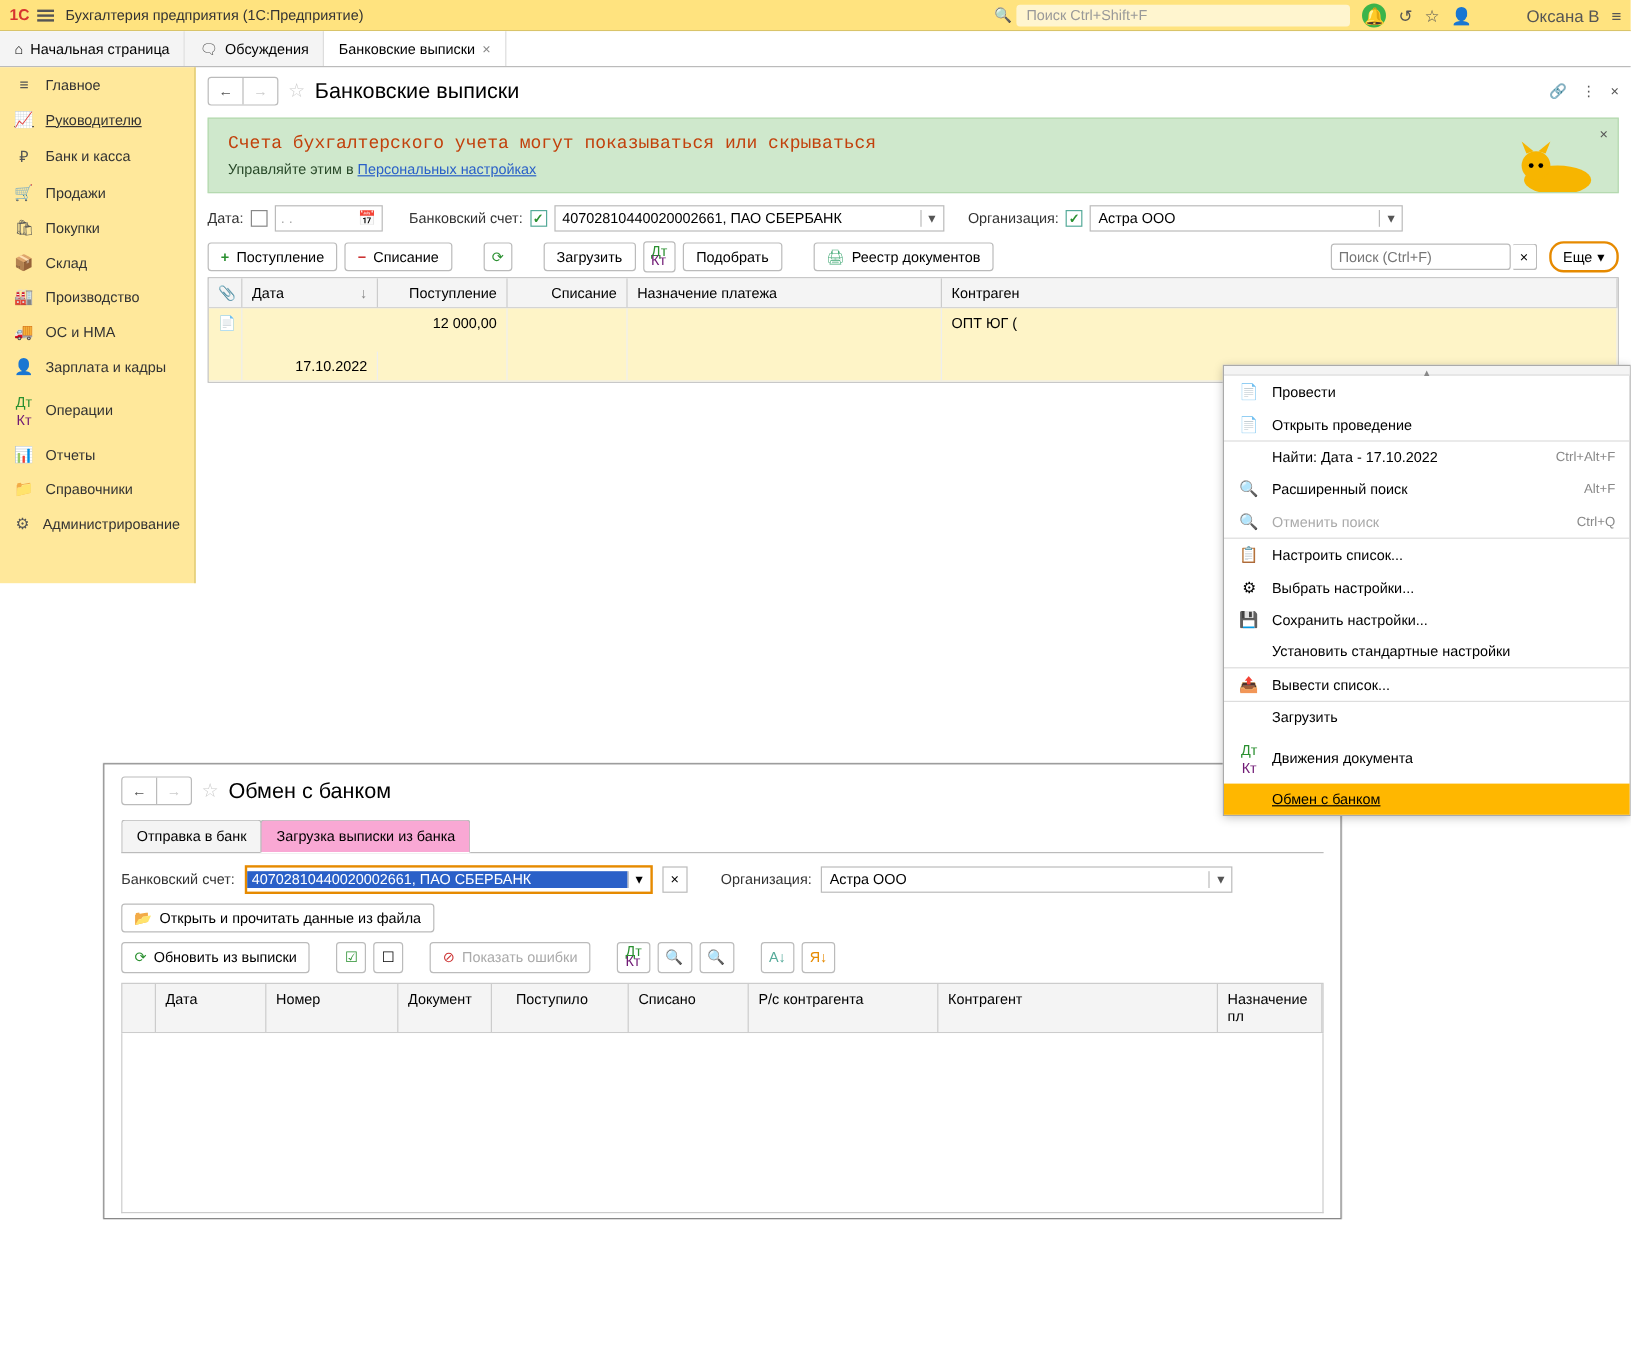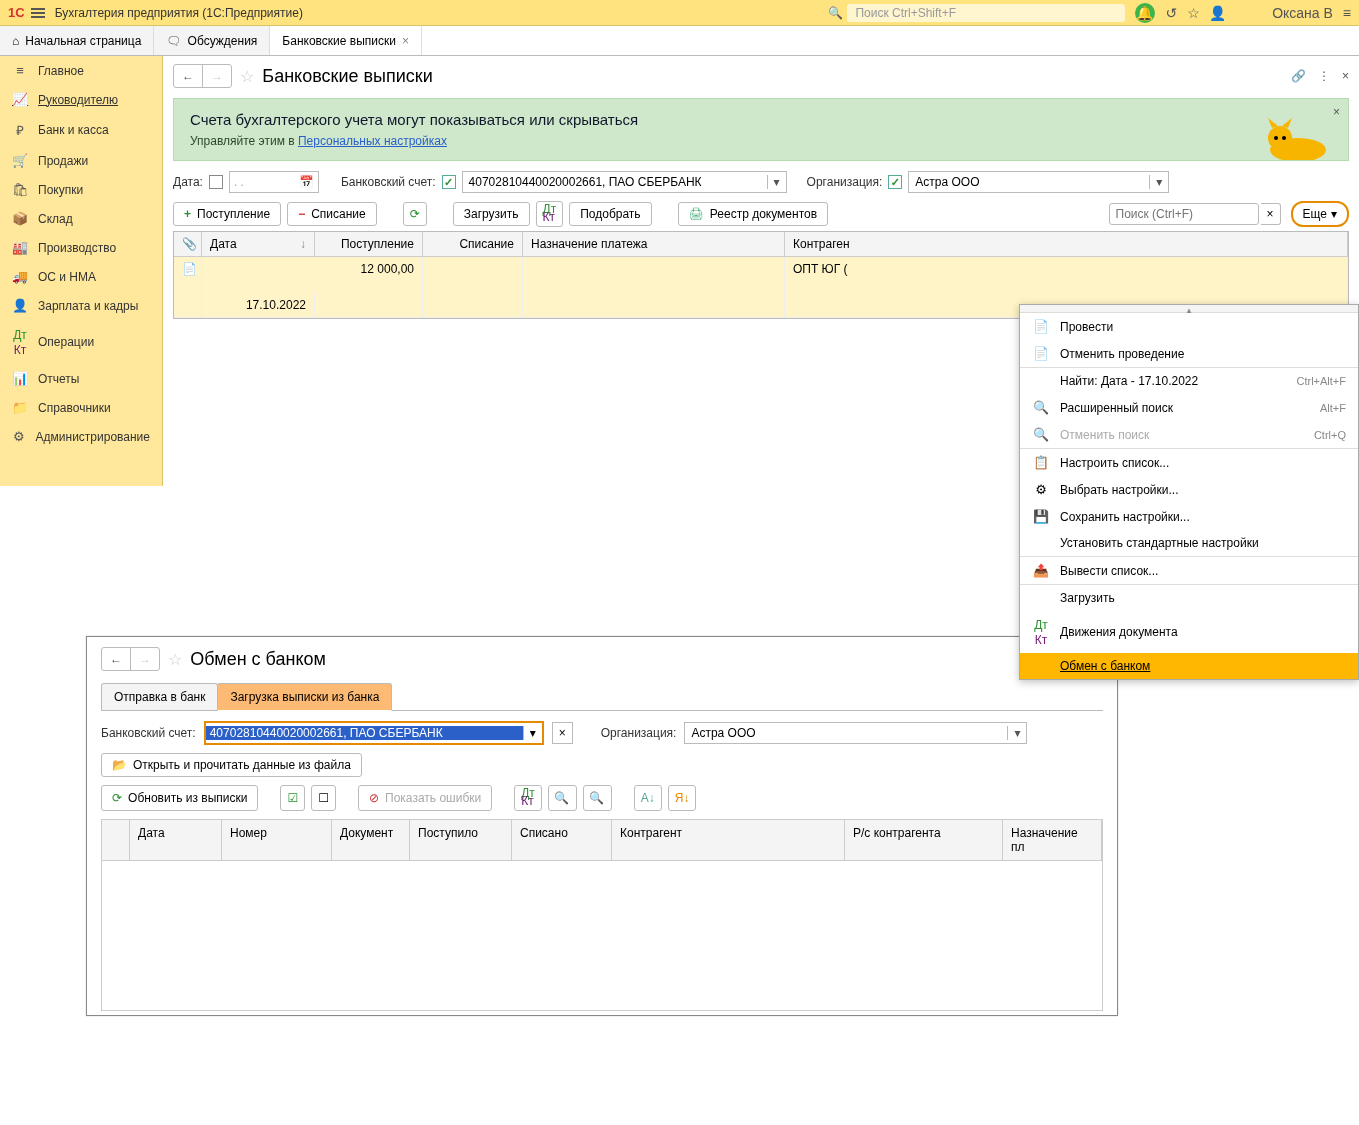--- a/index.html
+++ b/index.html
@@ -37,21 +37,21 @@
 .page-header { display: flex; align-items: center; gap: 8px; margin-bottom: 10px; }
 .navbtns { display: flex; border: 1px solid #bbb; border-radius: 3px; }
 .navbtn { padding: 4px 8px; cursor: pointer; color: #555; }
 .navbtn + .navbtn { border-left: 1px solid #bbb; }
 .star-btn { color: #ccc; cursor: pointer; font-size: 16px; }
 .page-title { font-size: 18px; font-weight: normal; }
 .page-header-right { margin-left: auto; display: flex; gap: 12px; align-items: center; font-size: 16px; color: #555; }
 
 
 .banner { background: #cfe8cc; border: 1px solid #b5d9b0; padding: 12px 16px; margin-bottom: 10px; position: relative; }
-.banner-title { font-size: 15px; color: #0f172a; margin-bottom: 6px; }
+.banner-title { font-size: 15px; color: #c2410c; margin-bottom: 6px; font-family: Liberation Mono, monospace; }
 .banner-text { color: #2a4a2a; }
 .banner-link { color: #2a60c8; text-decoration: underline; cursor: pointer; }
 .banner-close { position: absolute; top: 6px; right: 8px; color: #555; cursor: pointer; }
 .banner-cat { position: absolute; right: 20px; bottom: 0; width: 80px; height: 48px; }
 
 
 .filters { display: flex; align-items: center; gap: 6px; margin-bottom: 8px; }
 .lbl { font-size: 12px; color: #333; }
 .checkbox { width: 14px; height: 14px; border: 1px solid #888; background: #fff; display: inline-block; }
 .date-in { width: 90px; height: 22px; border: 1px solid #bbb; background: #fff; display: flex; align-items: center; justify-content: space-between; padding: 0 4px; color: #aaa; }
@@ -99,35 +99,35 @@
 .ctx-shortcut { color: #888; font-size: 11px; }
 .ctx-sep { height: 1px; background: #ddd; }
 
 
 .window2 { position: absolute; top: 636px; left: 86px; width: 1032px; height: 380px; background: #fff; border: 1px solid #888; box-shadow: 0 0 1px rgba(0,0,0,0.3); padding: 10px 14px; }
 .w2-header { display: flex; align-items: center; gap: 8px; margin-bottom: 12px; }
 .w2-title { font-size: 18px; }
 .w2-header-right { margin-left: auto; display: flex; gap: 12px; align-items: center; font-size: 16px; color: #555; }
 .w2-tabs { display: flex; border-bottom: 1px solid #bbb; margin-bottom: 10px; }
 .w2-tab { padding: 6px 12px; border: 1px solid #bbb; border-bottom: none; background: #f4f4f4; cursor: pointer; border-radius: 3px 3px 0 0; margin-right: -1px; }
-.w2-tab.active { background: #fdba74; border-bottom: 1px solid #fff; margin-bottom: -1px; }
+.w2-tab.active { background: #f9a8d4; border-bottom: 1px solid #fff; margin-bottom: -1px; }
 .w2-row { display: flex; align-items: center; gap: 8px; margin-bottom: 8px; }
 .w2-bank-input { border: 2px solid #e68a00; height: 24px; width: 340px; display: flex; align-items: center; background: #fff; }
 .w2-bank-input .sel-text { background: #2a60c8; color: #fff; padding: 0 4px; flex: 1; }
 .w2-bank-input .dd-btn { border-left: 1px solid #bbb; padding: 0 6px; cursor: pointer; }
 .w2-clear-btn { border: 1px solid #bbb; padding: 3px 6px; cursor: pointer; }
 .w2-org-dd { width: 343px; }
 .w2-toolbar { display: flex; gap: 6px; margin-bottom: 8px; }
 .w2-table-head { display: flex; background: #f4f4f4; border: 1px solid #ccc; }
 .w2-table-head .th { padding: 6px 8px; border-right: 1px solid #ccc; }
 .w2-col-chk { width: 28px; }
 .w2-col-date { width: 92px; }
 .w2-col-num { width: 110px; }
 .w2-col-doc { width: 78px; }
-.w2-col-in { width: 102px; }
+.w2-col-in { width: 102px; margin-left: 12px; }
 .w2-col-out { width: 100px; }
 .w2-col-contr { width: 233px; }
 .w2-col-acc { width: 158px; }
 .w2-col-purp { flex: 1; }
 .w2-table-body { border: 1px solid #ccc; border-top: none; height: 150px; background: #fff; }
 .dtkt { font-size: 9px; line-height: 7px; }
 .dtkt .dt { color: #2a9030; margin-top: 24px; }
 .dtkt .kt { color: #701a75; }
 </style>
 </head>
@@ -337,21 +337,21 @@
     </div>
 
     <div class="ctxmenu">
       <div class="ctxmenu-handle">▴</div>
       <div class="ctx-item">
           <span class="ctx-icon">📄</span>
           <span class="ctx-label">Провести</span>
         </div>
       <div class="ctx-item">
           <span class="ctx-icon">📄</span>
-          <span class="ctx-label">Отменить проведение</span>
+          <span class="ctx-label">Открыть проведение</span>
         </div>
       <div class="ctx-sep"></div>
       <div class="ctx-item">
           <span class="ctx-icon"></span>
           <span class="ctx-label">Найти: Дата - 17.10.2022</span>
           <span class="ctx-shortcut">Ctrl+Alt+F</span>
         </div>
       <div class="ctx-item">
           <span class="ctx-icon" style="color:#e68a00;">🔍</span>
           <span class="ctx-label">Расширенный поиск</span>
@@ -480,18 +480,18 @@
       </span>
   </div>
 
   <div class="w2-table-head">
     <div class="th w2-col-chk"></div>
     <div class="th w2-col-date">Дата</div>
     <div class="th w2-col-num">Номер</div>
     <div class="th w2-col-doc">Документ</div>
     <div class="th w2-col-in">Поступило</div>
     <div class="th w2-col-out">Списано</div>
+    <div class="th w2-col-acc">Р/с контрагента</div>
     <div class="th w2-col-contr">Контрагент</div>
-    <div class="th w2-col-acc">Р/с контрагента</div>
     <div class="th w2-col-purp">Назначение пл</div>
   </div>
   <div class="w2-table-body"></div>
 </div>
 
 </body></html>

